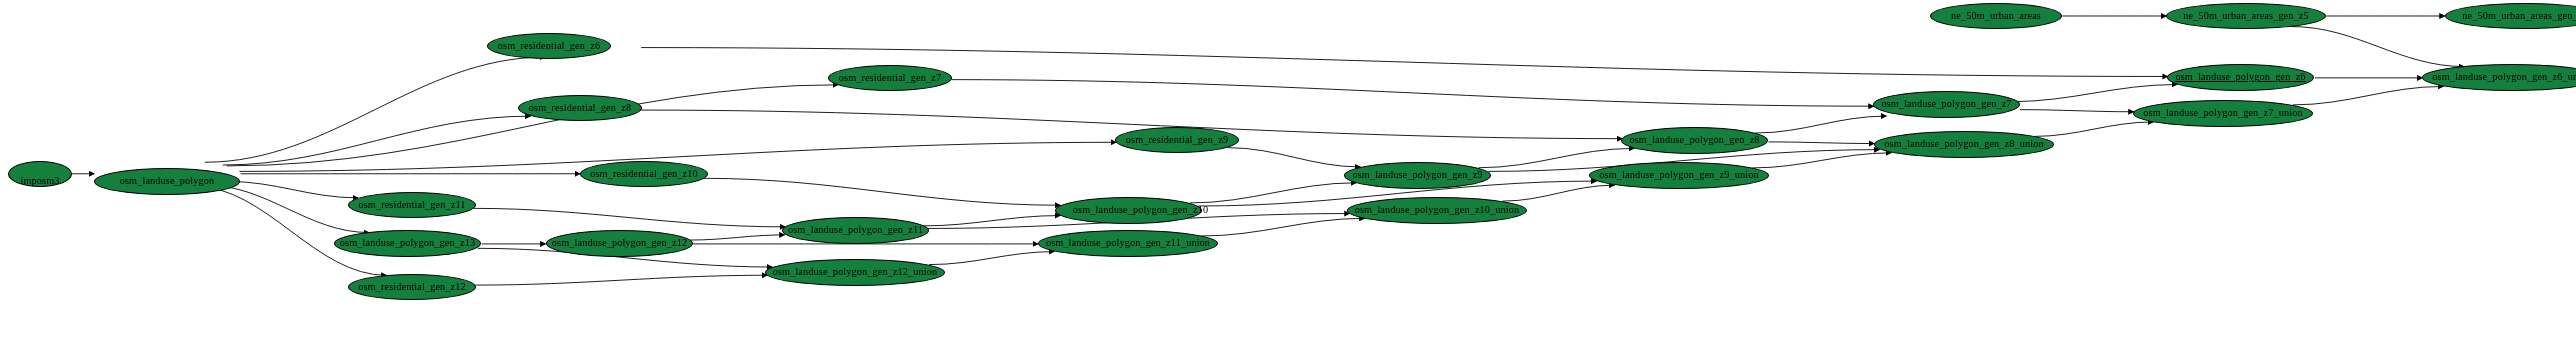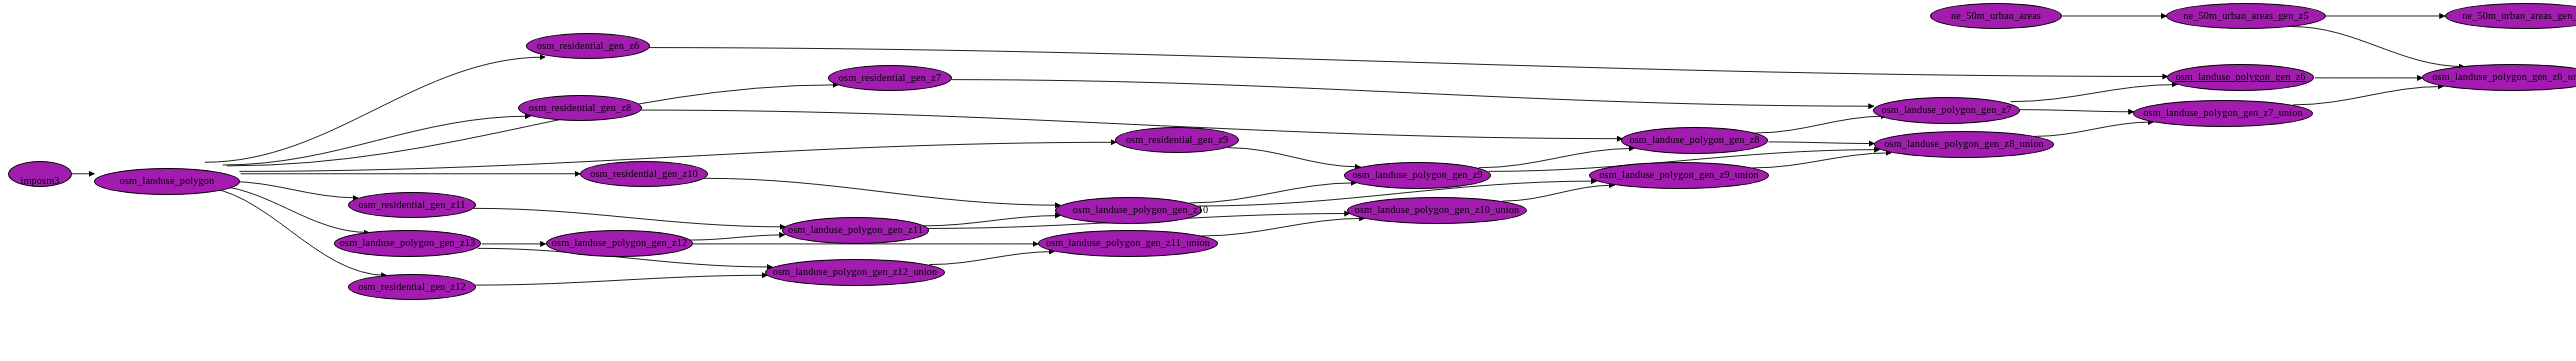--- a/index.html
+++ b/index.html
@@ -20,21 +20,21 @@
     left: 0;
     top: 0;
     width: 2741px;
     height: 362px;
   }
   .node-ellipse {
     position: absolute;
     box-sizing: border-box;
     border: 0.8px solid #000000;
     border-radius: 50%;
-    background: #a21caf;
+    background: #15803d;
     display: flex;
     align-items: center;
     justify-content: center;
     color: #000000;
     white-space: nowrap;
     z-index: 5;
   }
   .node-label {
     font-size: 10.3px;
     line-height: 1;
@@ -96,21 +96,21 @@
       </g>
   </svg>
 
   <div id="node-layer">
       <div class="node-ellipse" style="left: 8px; top: 161px; width: 64px; height: 26px; align-items: flex-end;">
         <span class="node-label">imposm3</span>
       </div>
       <div class="node-ellipse" style="left: 94px; top: 168px; width: 146px; height: 27px;">
         <span class="node-label">osm_landuse_polygon</span>
       </div>
-      <div class="node-ellipse" style="left: 526px; top: 33px; width: 124px; height: 26px;">
+      <div class="node-ellipse" style="left: 487px; top: 33px; width: 124px; height: 26px;">
         <span class="node-label">osm_residential_gen_z6</span>
       </div>
       <div class="node-ellipse" style="left: 828px; top: 65px; width: 124px; height: 26px;">
         <span class="node-label">osm_residential_gen_z7</span>
       </div>
       <div class="node-ellipse" style="left: 518px; top: 95px; width: 124px; height: 26px;">
         <span class="node-label">osm_residential_gen_z8</span>
       </div>
       <div class="node-ellipse" style="left: 1115px; top: 127px; width: 124px; height: 26px;">
         <span class="node-label">osm_residential_gen_z9</span>
@@ -147,21 +147,21 @@
       </div>
       <div class="node-ellipse" style="left: 1347px; top: 197px; width: 180px; height: 27px;">
         <span class="node-label">osm_landuse_polygon_gen_z10_union</span>
       </div>
       <div class="node-ellipse" style="left: 1621px; top: 127px; width: 147px; height: 27px;">
         <span class="node-label">osm_landuse_polygon_gen_z8</span>
       </div>
       <div class="node-ellipse" style="left: 1589px; top: 162px; width: 180px; height: 27px;">
         <span class="node-label">osm_landuse_polygon_gen_z9_union</span>
       </div>
-      <div class="node-ellipse" style="left: 1873px; top: 97px; width: 147px; height: 27px;">
+      <div class="node-ellipse" style="left: 1873px; top: 91px; width: 147px; height: 27px;">
         <span class="node-label">osm_landuse_polygon_gen_z7</span>
       </div>
       <div class="node-ellipse" style="left: 1874px; top: 131px; width: 180px; height: 27px;">
         <span class="node-label">osm_landuse_polygon_gen_z8_union</span>
       </div>
       <div class="node-ellipse" style="left: 2167px; top: 64px; width: 147px; height: 27px; text-decoration: underline;">
         <span class="node-label">osm_landuse_polygon_gen_z6</span>
       </div>
       <div class="node-ellipse" style="left: 2133px; top: 100px; width: 180px; height: 27px;">
         <span class="node-label">osm_landuse_polygon_gen_z7_union</span>

